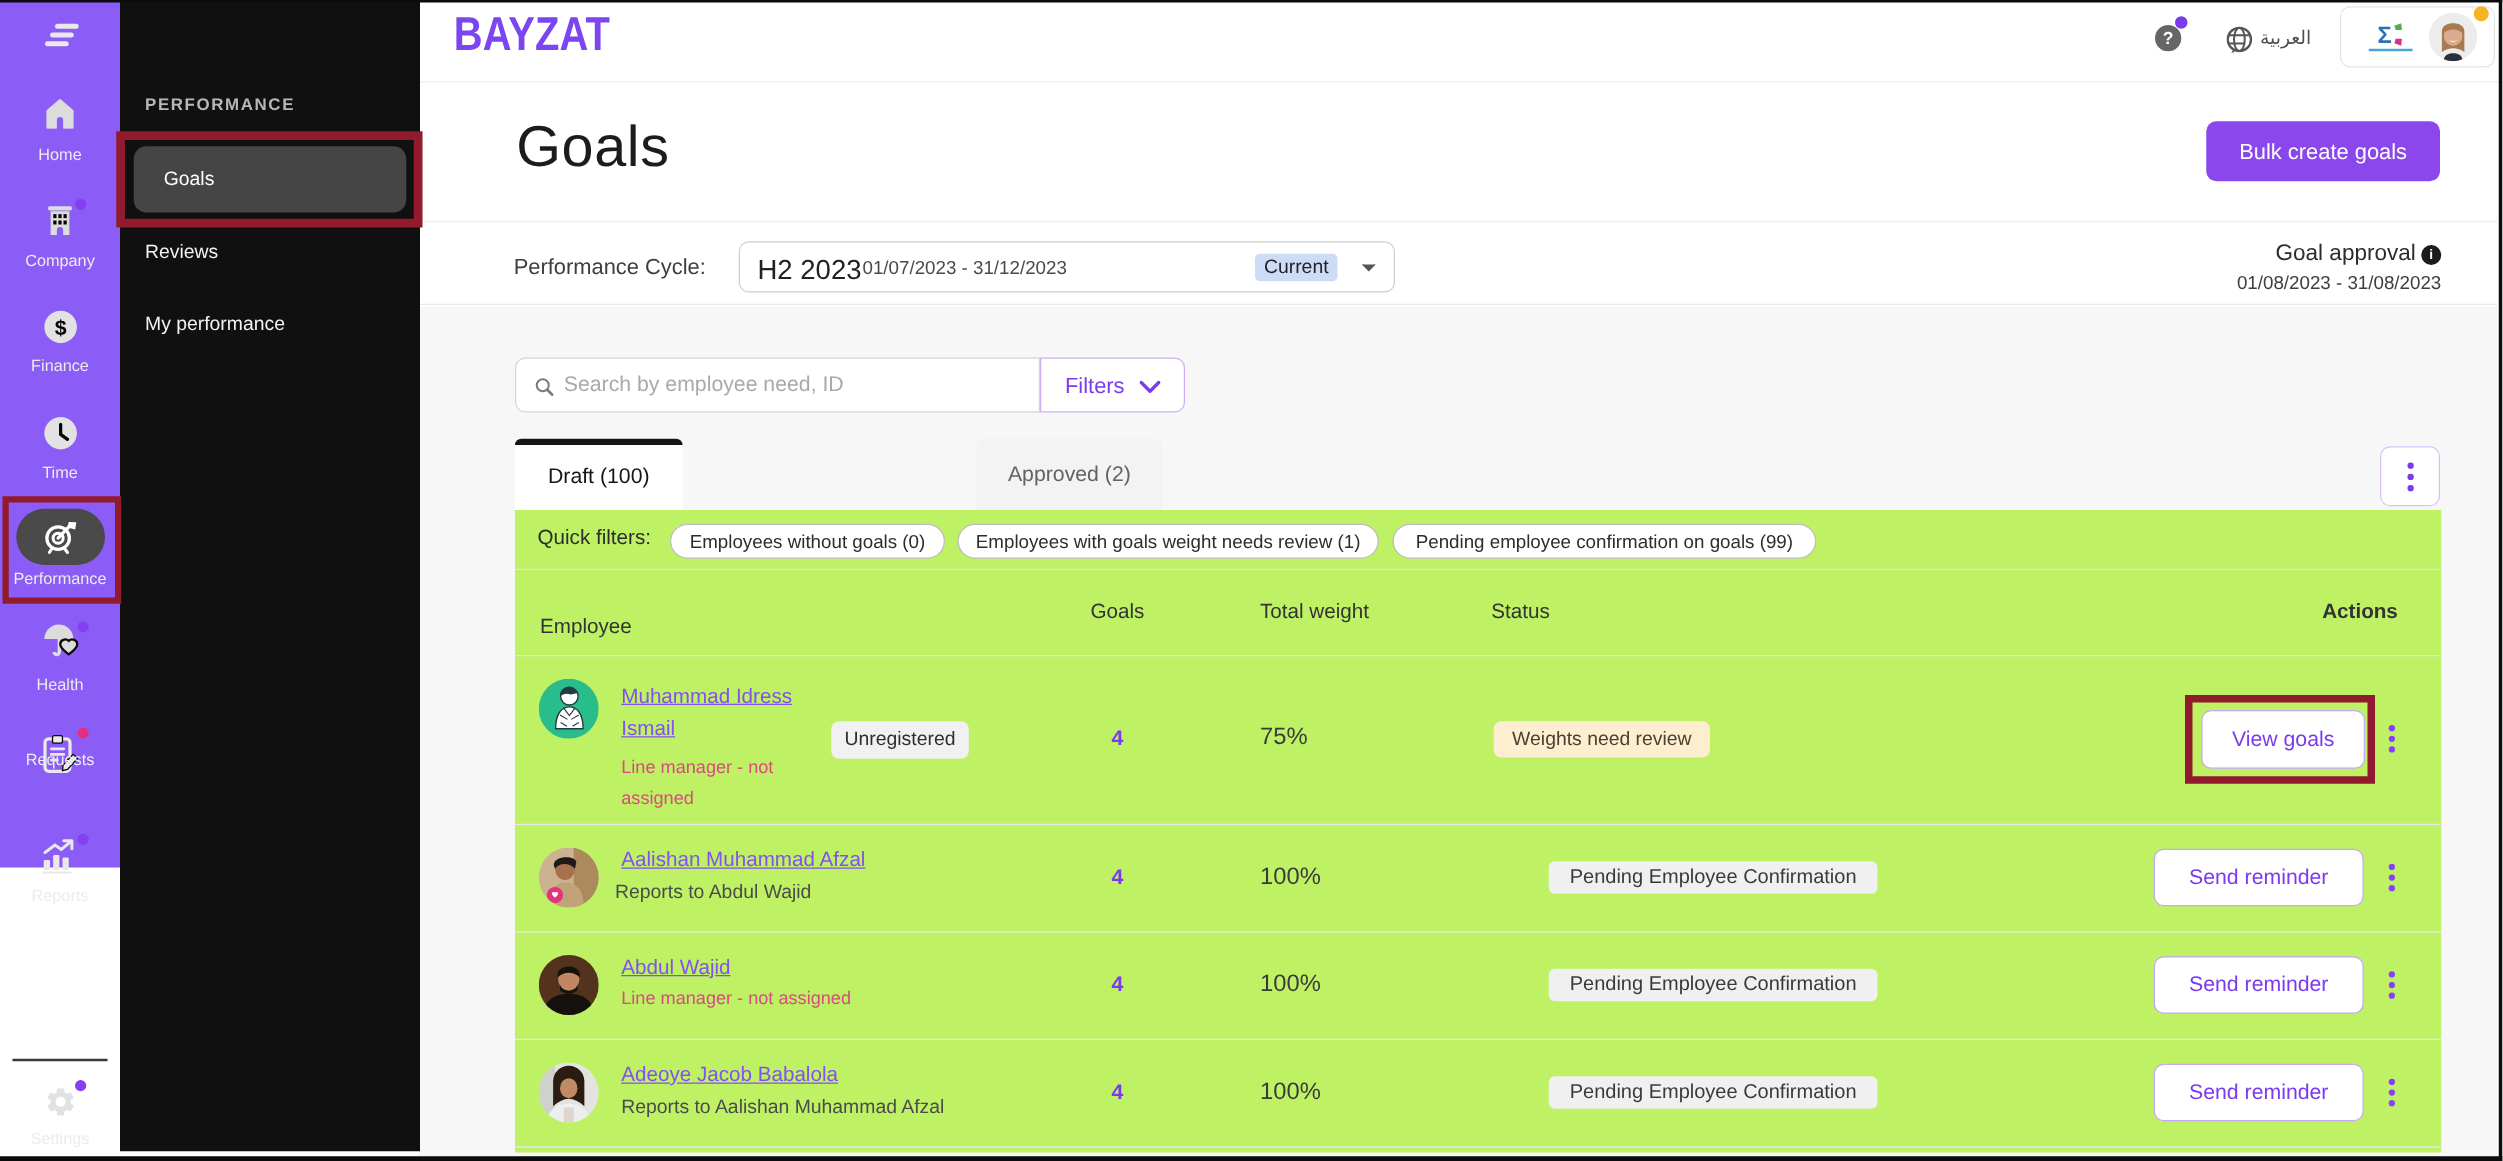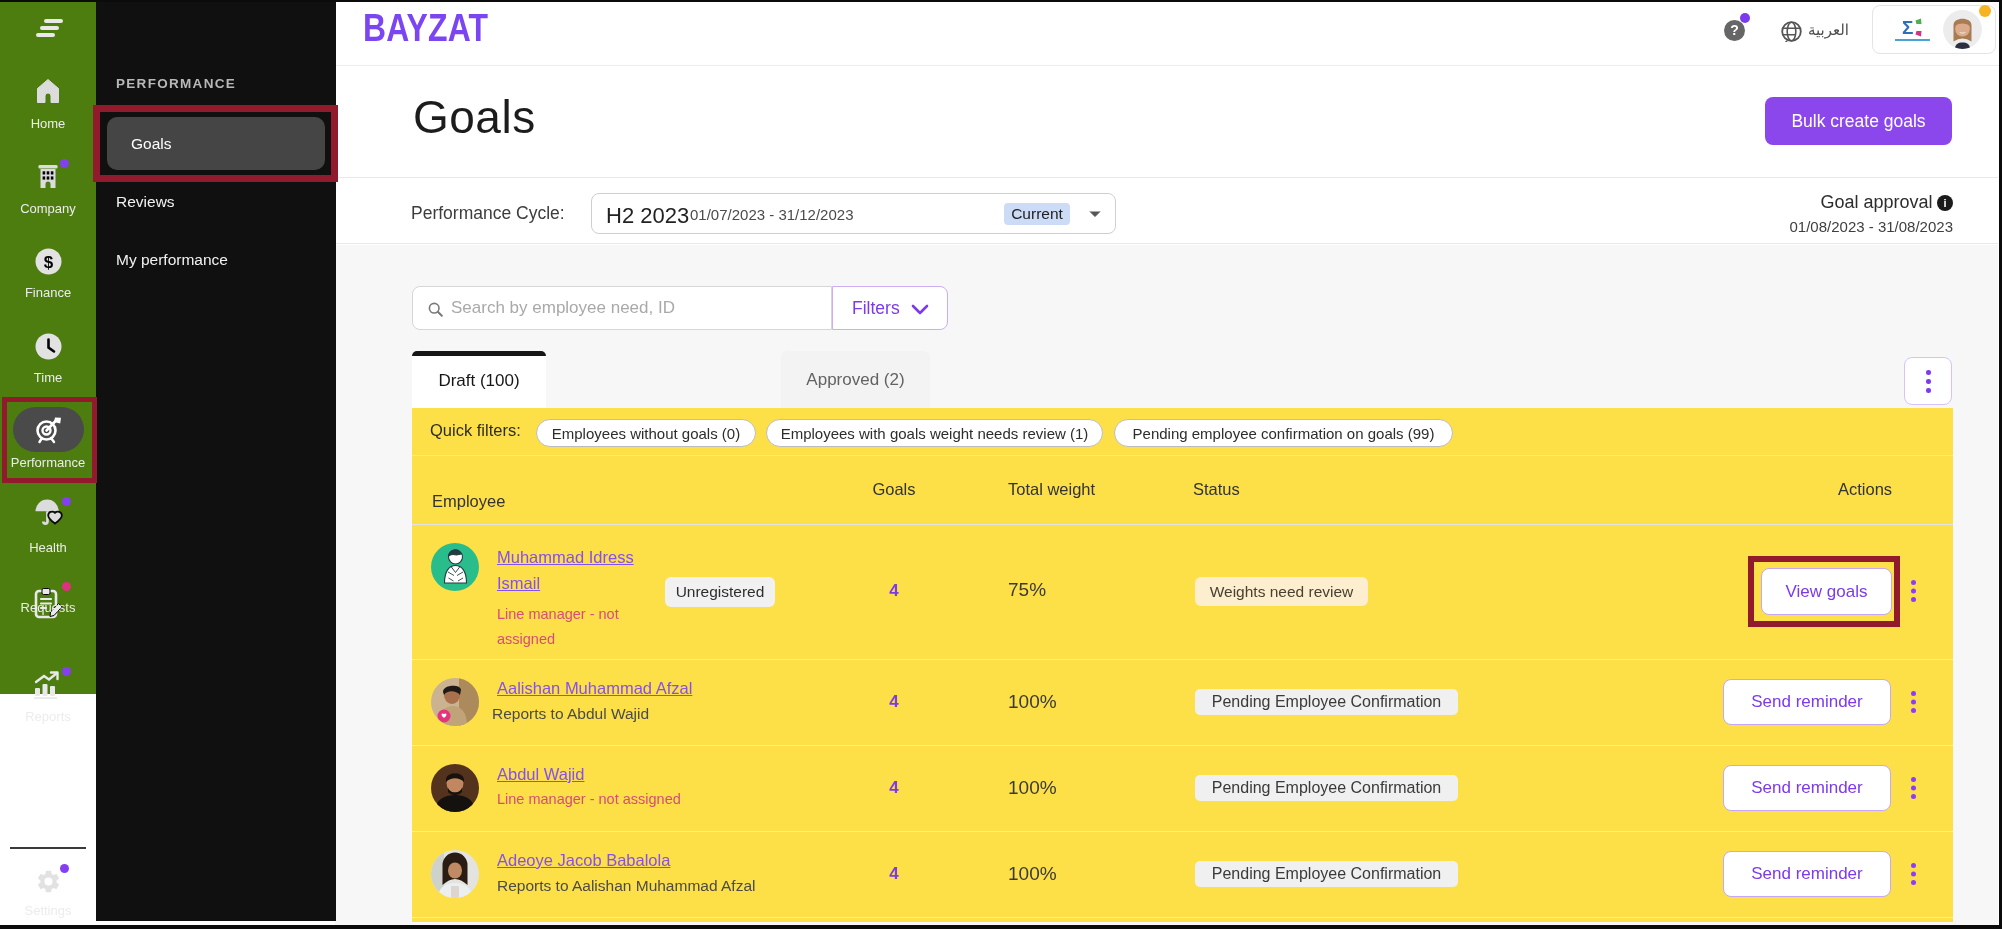--- a/index.html
+++ b/index.html
@@ -4,21 +4,21 @@
 <style>
 * { margin:0; padding:0; box-sizing:border-box; }
 html,body { width:2002px; height:929px; overflow:hidden; }
 body { font-family:"Liberation Sans", sans-serif; position:relative; background:#fff; }
 .abs { position:absolute; }
 
 #frame-top { left:0; top:0; width:2002px; height:2px; background:#0b0b0b; z-index:90; }
 #frame-right { right:0; top:0; width:3px; height:929px; background:#0b0b0b; z-index:90; }
 #frame-bottom { left:0; bottom:0; width:2002px; height:4px; background:#0b0b0b; z-index:90; }
 
-#nav1 { left:0; top:0; width:96px; height:694px; background:#4d7c0f; z-index:50; }
+#nav1 { left:0; top:0; width:96px; height:694px; background:#8b5cf6; z-index:50; }
 .n1label { position:absolute; width:96px; text-align:center; color:#ececec; font-size:13px; }
 .n1icon { position:absolute; left:0; width:96px; display:flex; justify-content:center; }
 .dot { position:absolute; width:9px; height:9px; border-radius:50%; }
 
 #nav2 { left:96px; top:0; width:240px; height:921px; background:#101010; z-index:40; }
 #perf-title { position:absolute; left:20px; top:76px; color:#b8b8b8; font-size:13.5px; font-weight:bold; letter-spacing:1.3px; }
 #goals-item { position:absolute; left:11px; top:21px; width:218px; height:53px; background:#454545; border-radius:10px; color:#fff; font-size:15.5px; line-height:53px; padding-left:24px; }
 .n2item { position:absolute; left:20px; color:#f2f2f2; font-size:15.5px; }
 
 .redbox { position:absolute; border:6px solid #921a2d; z-index:60; }
@@ -26,29 +26,29 @@
 #topbar { left:335px; top:2px; width:1667px; height:64px; background:#fff; border-bottom:1px solid #ededed; z-index:10; }
 #searchbar { position:absolute; left:515px; top:8px; width:580px; height:36px; background:#efefef; border-radius:8px; color:#999; font-size:17px; line-height:36px; }
 
 #hdr { left:335px; top:57px; width:1663px; height:121px; background:#fff; border-bottom:1px solid #e9e9e9; }
 #hdr h1 { position:absolute; left:78px; top:33px; font-size:46px; font-weight:500; color:#1c1c1c; letter-spacing:0.5px; }
 #bulkbtn { position:absolute; left:1430px; top:40px; width:187px; height:48px; background:#8b46ec; border-radius:8px; color:#fff; font-size:17.5px; font-weight:500; text-align:center; line-height:48px; }
 
 #cyclerow { left:335px; top:178px; width:1663px; height:66px; background:#fff; border-bottom:1px solid #e9e9e9; }
 
 #content { left:335px; top:245px; width:1663px; height:681px; background:#f7f7f8; }
-#card { position:absolute; left:77px; top:163px; width:1541px; height:514px; background:#fde047; }
+#card { position:absolute; left:77px; top:163px; width:1541px; height:514px; background:#bef264; }
 .qchip { position:absolute; height:28px; border:1px solid #bdbdbd; border-radius:14px; background:#fff; text-align:center; line-height:27px; font-size:15px; color:#2d2d2d; }
 .link { color:#8450f0; font-size:16.5px; text-decoration:underline; }
 .pink { color:#d94a7e; font-size:14.5px; }
 .sub { color:#4b4b4b; font-size:15.5px; }
 .num { width:100px; text-align:center; color:#7c3aed; font-size:17px; font-weight:bold; }
 .pct { font-size:19px; color:#3a3a3a; }
 .gchip { height:30px; background:#f1f1f1; border-radius:6px; text-align:center; line-height:30px; font-size:15.5px; color:#2e2e2e; }
-.pchip { width:263px; height:26px; background:#f0f0f0; border-radius:5px; text-align:center; line-height:26px; font-size:16px; color:#3a3a3a; }
+.pchip { width:263px; height:26px; background:#f0f0f0; border-radius:5px; text-align:center; line-height:26px; font-size:16px; color:#3a3a3a;margin-left:44px; }
 .vbtn { background:#fff; border:1px solid #c6a6f6; border-radius:8px; text-align:center; font-size:17px; color:#7c3aed; }
 .dots3 { position:absolute; width:5px; }
 .dots3::before { content:""; position:absolute; left:0; top:0; width:5px; height:5px; border-radius:50%; background:#8b3dfd; box-shadow:0 8.5px 0 #8b3dfd, 0 17px 0 #8b3dfd; }
 </style>
 </head>
 <body>
 <div class="abs" id="nav1">
 
   <svg class="abs" style="left:36px;top:18px;" width="27" height="20" viewBox="0 0 27 20">
     <rect x="8" y="1" width="19" height="4" rx="2" fill="#e9e9e9"></rect>
@@ -245,21 +245,21 @@
     <div class="abs" style="left:0;top:0;width:1541px;height:48px;border-bottom:1px solid #e3e3e3;"></div>
     <div class="abs" style="left:18px;top:13px;font-size:16.5px;color:#2d2d2d;">Quick filters:</div>
     <div class="qchip" style="left:124px;top:11px;width:220px;">Employees without goals (0)</div>
     <div class="qchip" style="left:354px;top:11px;width:337px;">Employees with goals weight needs review (1)</div>
     <div class="qchip" style="left:702px;top:11px;width:339px;">Pending employee confirmation on goals (99)</div>
 
     <div class="abs" style="left:20px;top:84px;font-size:16.5px;color:#333;font-weight:500;">Employee</div>
     <div class="abs" style="left:432px;top:72px;width:100px;text-align:center;font-size:16.5px;color:#333;font-weight:500;">Goals</div>
     <div class="abs" style="left:596px;top:72px;font-size:16.5px;color:#333;font-weight:500;">Total weight</div>
     <div class="abs" style="left:781px;top:72px;font-size:16.5px;color:#333;font-weight:500;">Status</div>
-    <div class="abs" style="left:1426px;top:72px;width:100px;text-align:left;font-size:16.5px;color:#333;font-weight:400;">Actions</div>
+    <div class="abs" style="left:1426px;top:72px;width:100px;text-align:center;font-size:16.5px;color:#333;font-weight:700;">Actions</div>
     <div class="abs" style="left:0;top:116px;width:1541px;height:1px;background:#e3e3e3;"></div>
 
     <div class="abs" style="left:19px;top:135px;">
       <svg width="48" height="48" viewBox="0 0 48 48">
         <circle cx="24" cy="24" r="24" fill="#2abd8c"></circle>
         <g stroke="#233b42" stroke-width="1.1" fill="#fff">
           <circle cx="24.5" cy="14" r="7"></circle>
           <path d="M17.5 13 a7 7 0 0 1 10 -5.5 l3 3.5 l-5 1 a9 9 0 0 0 -8 1 Z" fill="#233b42"></path>
           <path d="M13.5 40 C13.5 27 19 22.5 24.5 22.5 C30 22.5 35.5 27 35.5 40 Z"></path>
           <path d="M17 29 l6 3.5 m3 0 l6 -3.5 m-14.5 6 l5 3 m4.5 0 l5 -3" stroke-width="0.9" fill="none"></path>

